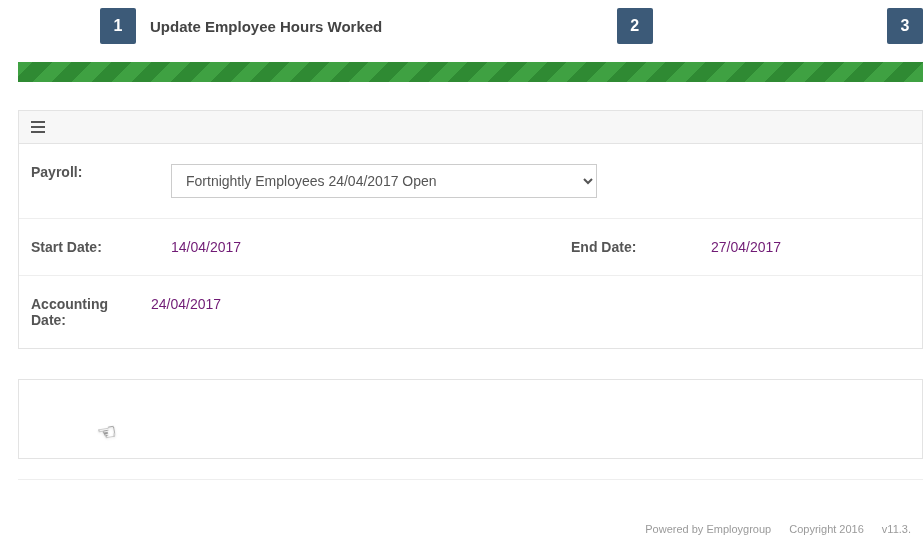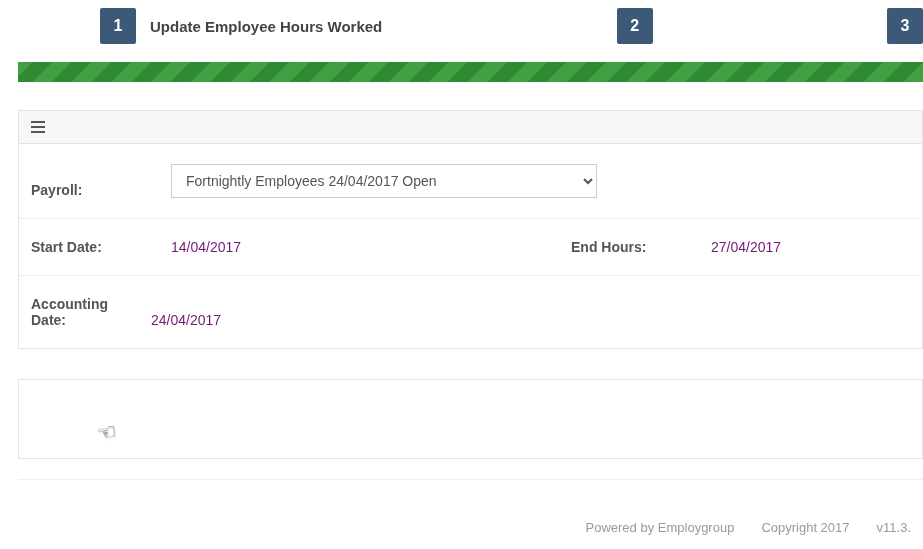--- a/index.html
+++ b/index.html
@@ -85,21 +85,21 @@
   .hamburger span:nth-child(3){ top: 10px; }
   .panel-body { }
   .row {
     display: flex;
     padding: 20px 12px;
     border-bottom: 1px solid #eee;
   }
   .row:last-child { border-bottom: none; }
   .field {
     display: flex;
-    align-items: flex-end;
+    align-items: flex-start;
     gap: 20px;
   }
   .label {
     font-weight: 700;
     color: #555;
     font-size: 14px;
     width: 120px;
   }
   .value {
     font-size: 14px;
@@ -143,23 +143,23 @@
   }
   .cursor-glyph {
     display: inline-block;
     filter: drop-shadow(0 1px 1px rgba(0,0,0,.3));
   }
   .footer {
     position: absolute;
     right: 12px;
     bottom: 14px;
     color: #9a9a9a;
-    font-size: 13px;
-    display: flex;
-    gap: 27px;
+    font-size: 11px;
+    display: flex;
+    gap: 18px;
   }
   .divider {
     margin: 20px 0 0 18px;
     border-top: 1px solid #eee;
     width: calc(100% - 18px);
   }
 </style>
 </head>
 <body>
 
@@ -194,36 +194,36 @@
           <option>Fortnightly Employees 24/04/2017 Open</option>
         </select>
       </div>
     </div>
     <div class="row">
       <div class="field col-left">
         <div class="label">Start Date:</div>
         <div class="value">14/04/2017</div>
       </div>
       <div class="field col-right">
-        <div class="label">End Hours:</div>
+        <div class="label">End Date:</div>
         <div class="value">27/04/2017</div>
       </div>
     </div>
     <div class="row">
       <div class="field col-right">
         <div class="label" style="width:100px">Accounting Date:</div>
         <div class="value">24/04/2017</div>
       </div>
     </div>
   </div>
 </div>
 
 <div class="action-panel">
   <span class="cursor"><span class="cursor-glyph">☜</span></span>
 </div>
 
 <div class="divider"></div>
 
 <div class="footer">
   <span>Powered by Employgroup</span>
-  <span>Copyright 2017</span>
+  <span>Copyright 2016</span>
   <span>v11.3.</span>
 </div>
 
 </body></html>

